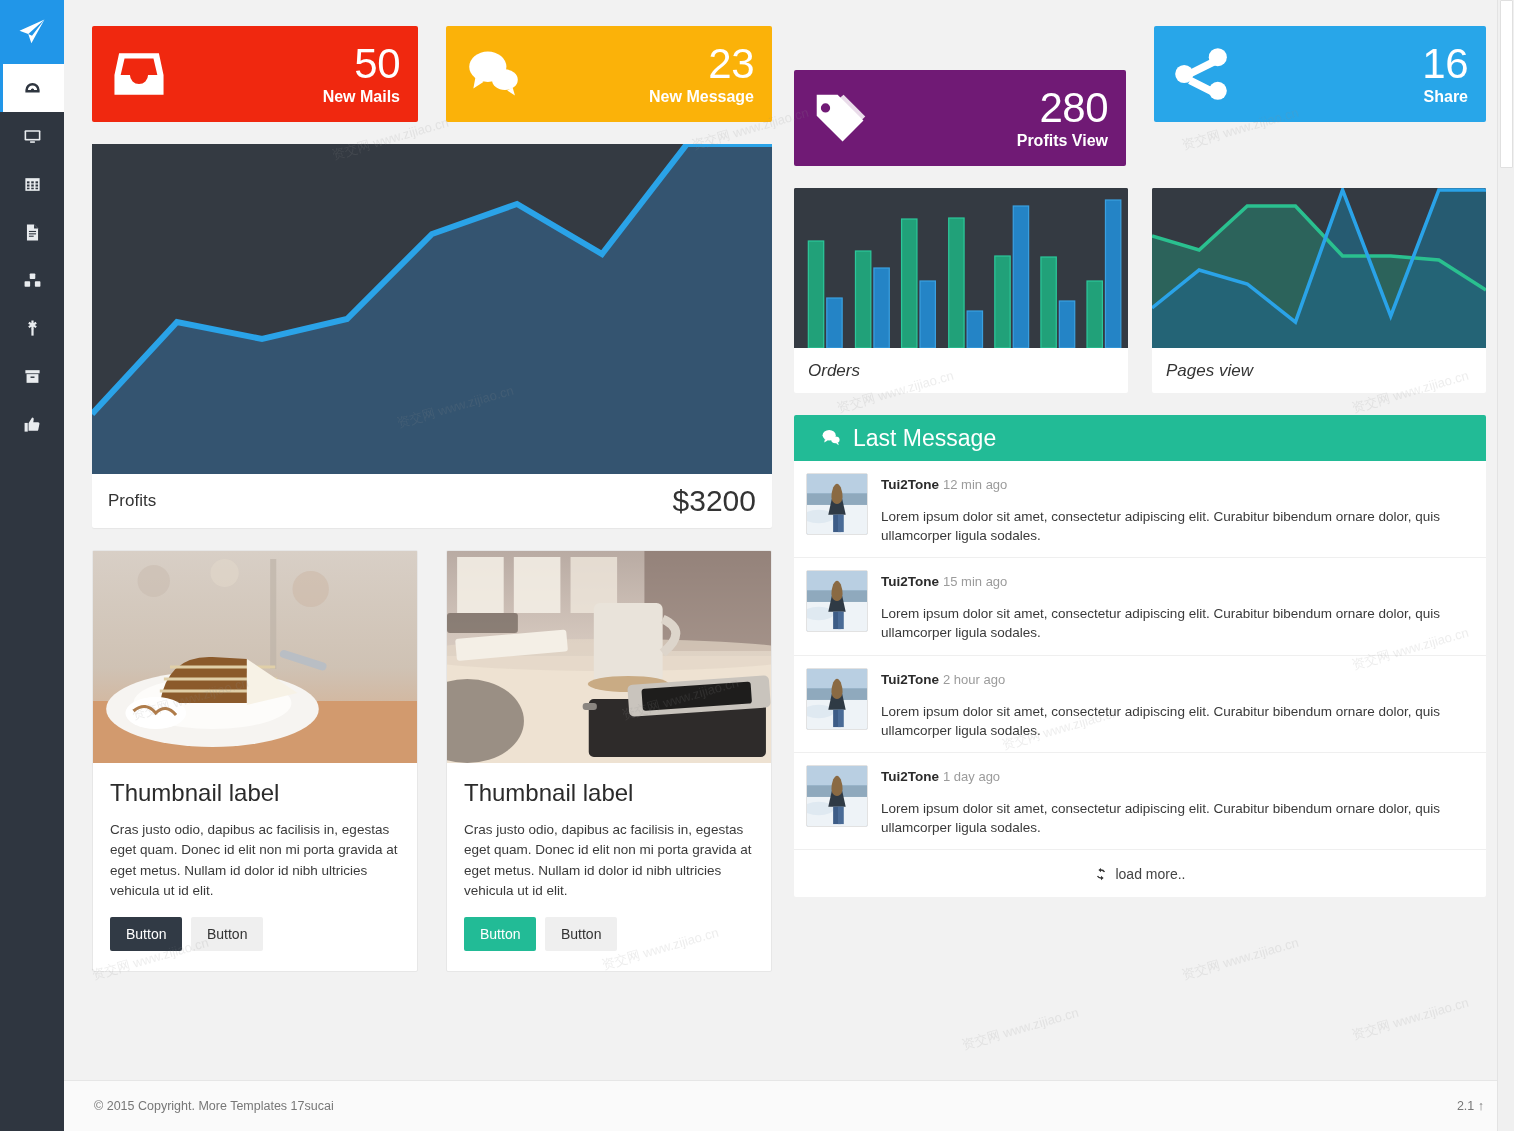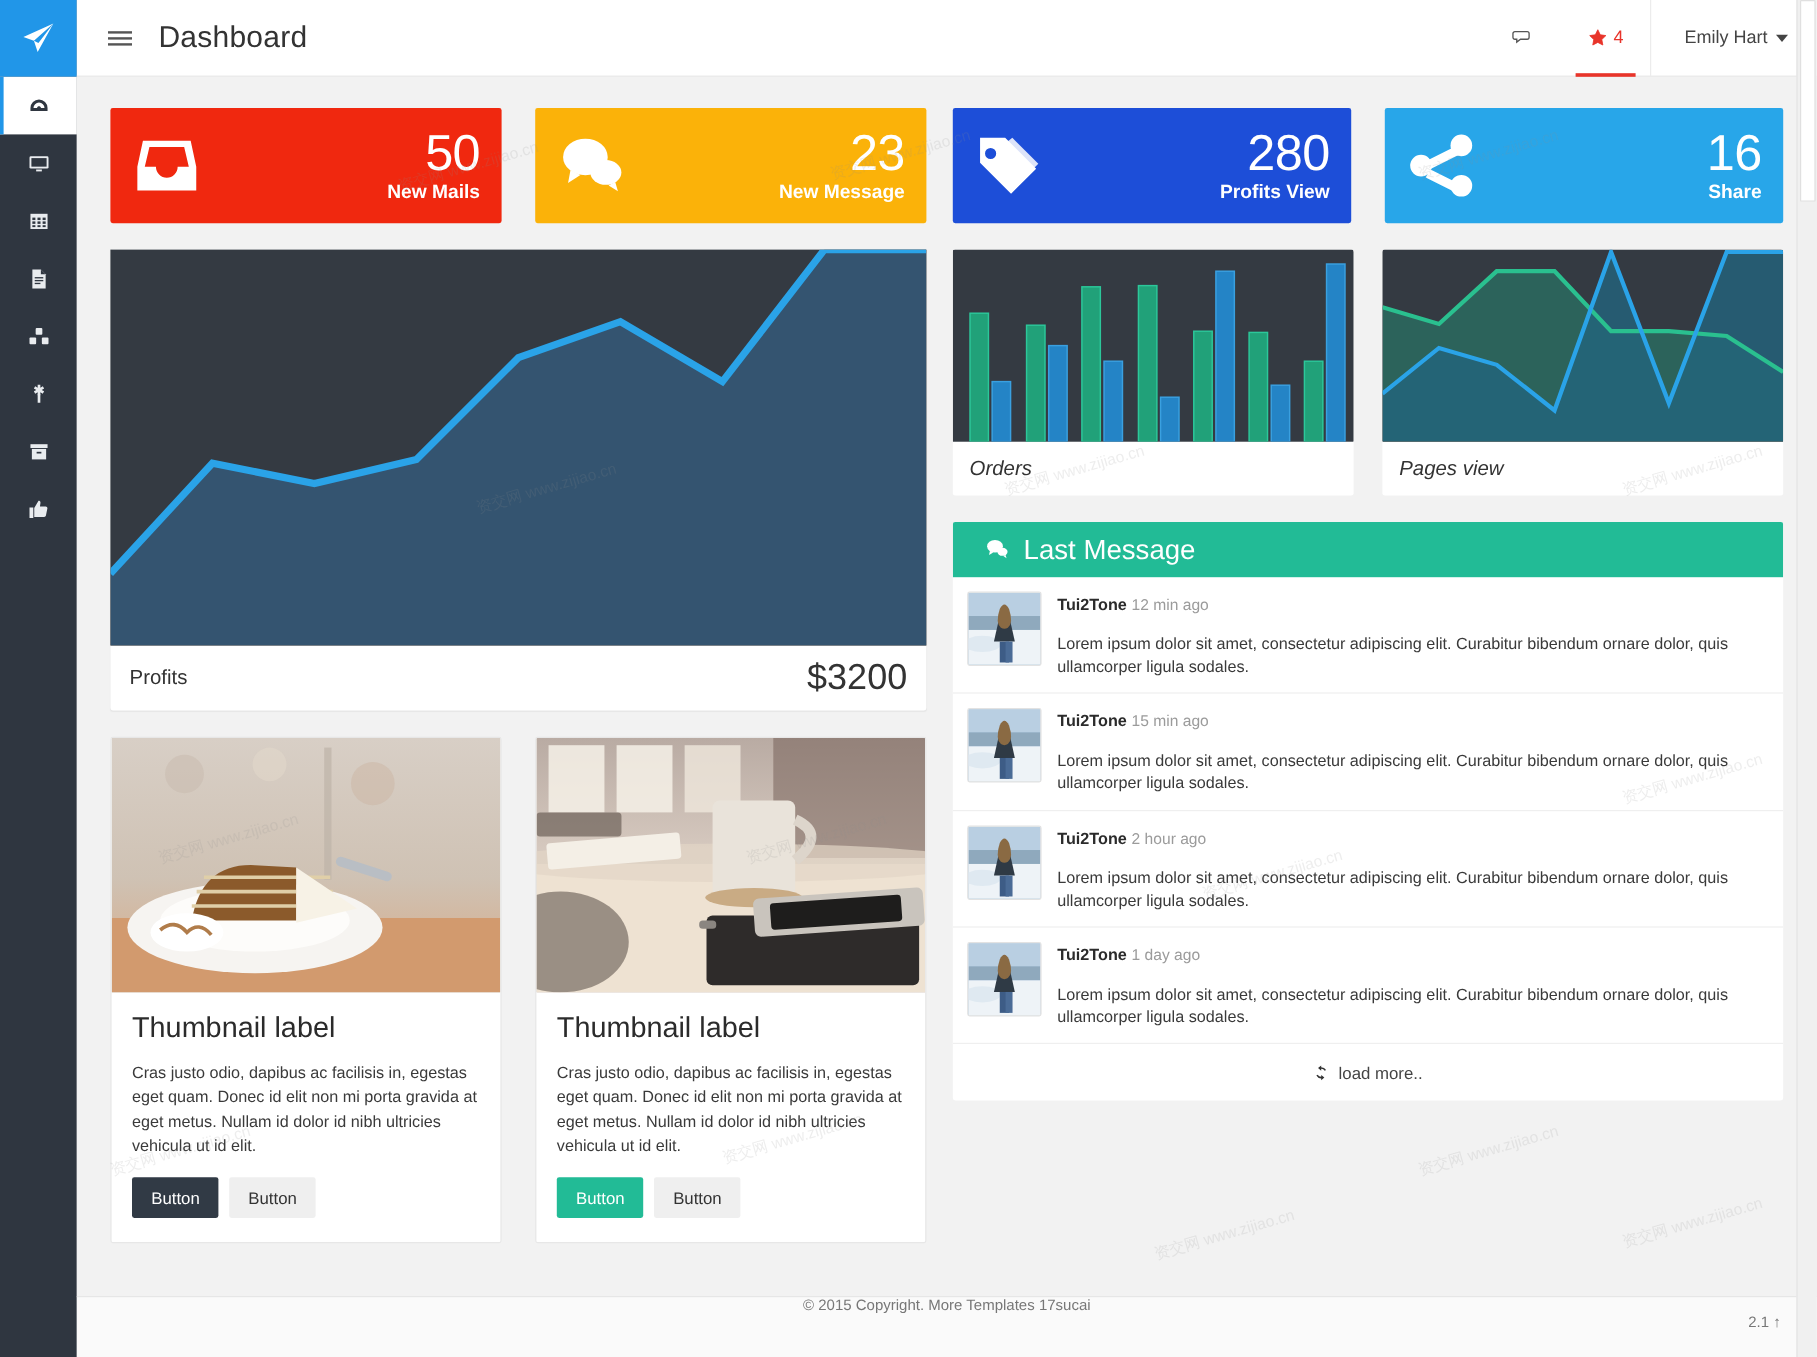--- a/index.html
+++ b/index.html
@@ -155,21 +155,21 @@
     cursor: pointer; border: none; margin-right: 4px;
   }
   .btn-dark { background: #313a45; color: #fff; }
   .btn-green { background: #22bb96; color: #fff; }
   .btn-light { background: #efefef; color: #333; }
 
   
   .footer {
     height: 51px; background: #fafafa; border-top: 1px solid #e6e6e6;
     display: flex; align-items: center; padding: 0 30px;
-    font-size: 12.5px; color: #777; flex-direction: column;
+    font-size: 12.5px; color: #777;
   }
   .footer-right { margin-left: auto; }
 
   
   .scrollbar {
     position: absolute; right: 0; top: 0; width: 17px; height: 1131px;
     background: #f0f0f0; border-left: 1px solid #e3e3e3;
   }
   .scrollbar .thumb {
     position: absolute; top: 0; left: 2px; width: 13px; height: 168px;
@@ -259,47 +259,20 @@
         <svg viewBox="0 0 24 24">
           <path d="M2 10h4v11H2z" fill="currentColor"></path>
           <path d="M7 10.5 11.5 3c1.6 0 2.3 1 2 2.6L13 9h6c1.2 0 2 1 1.8 2.1l-1.5 7.4c-.2 1-.9 1.5-1.9 1.5H7z" fill="currentColor"></path>
         </svg>
       </div>
     </nav>
   </aside>
 
   <div class="main">
 
-    <header class="topbar">
-      <div class="hamburger">
-        <div>
-          <span></span>
-          <span></span>
-          <span></span>
-        </div>
-      </div>
-      <h1 class="page-title">Dashboard</h1>
-      <div class="topbar-right">
-        <div class="tb-btn">
-          <svg viewBox="0 0 24 24" width="19" height="19">
-            <path d="M3 5.5h13a2 2 0 0 1 2 2v4a2 2 0 0 1-2 2H9l-4 3v-3H3a2 2 0 0 1-2-2v-4a2 2 0 0 1 2-2z" fill="none" stroke="#555" stroke-width="1.4"></path>
-          </svg>
-        </div>
-        <div class="tb-btn star">
-          <svg viewBox="0 0 24 24" width="17" height="17">
-            <path d="M12 2.5l2.9 6 6.6.9-4.8 4.6 1.2 6.5L12 17.4 6.1 20.5l1.2-6.5L2.5 9.4l6.6-.9z" fill="#e8342a" stroke="#e8342a" stroke-width="1"></path>
-          </svg>
-          <span>4</span>
-        </div>
-        <div class="tb-user">
-          <span>Emily Hart</span>
-          <i class="caret"></i>
-        </div>
-      </div>
-    </header>
 
     <div class="content">
 
       <div class="col-left">
 
         <div class="stat-row">
           <div class="stat-card" id="stat0" style="background: rgb(240, 40, 15);">
             <div class="stat-icon">
               <svg viewBox="0 0 24 24">
                   <path d="M4.3 4h15.4l1.8 8.4V20H2.5v-7.6zM4.9 12.4h3.6a3.5 3.5 0 0 0 7 0h3.6L17.6 6H6.4z"></path>
@@ -409,21 +382,21 @@
               <button class="btn btn-green">Button</button>
               <button class="btn btn-light">Button</button>
             </div>
           </div>
         </div>
       </div>
 
       <div class="col-right">
 
         <div class="stat-row">
-          <div class="stat-card" id="stat2" style="background: #1d4ed8;">
+          <div class="stat-card" id="stat2" style="background: #701a75; margin-top: 44px;">
             <div class="stat-icon">
               <svg viewBox="0 0 24 24">
                 <path d="M2.6 3h8.1l10 10-8.1 8.1-10-10zM6 6.3a1.8 1.8 0 1 0 0 3.6 1.8 1.8 0 0 0 0-3.6z"></path>
                 <path d="M13 3l8.4 8.4-1.8 1.8L11 4.6z" opacity=".85"></path>
               </svg>
             </div>
             <div class="stat-text">
               <span class="stat-num">280</span>
               <span class="stat-lbl">Profits View</span>
             </div>

